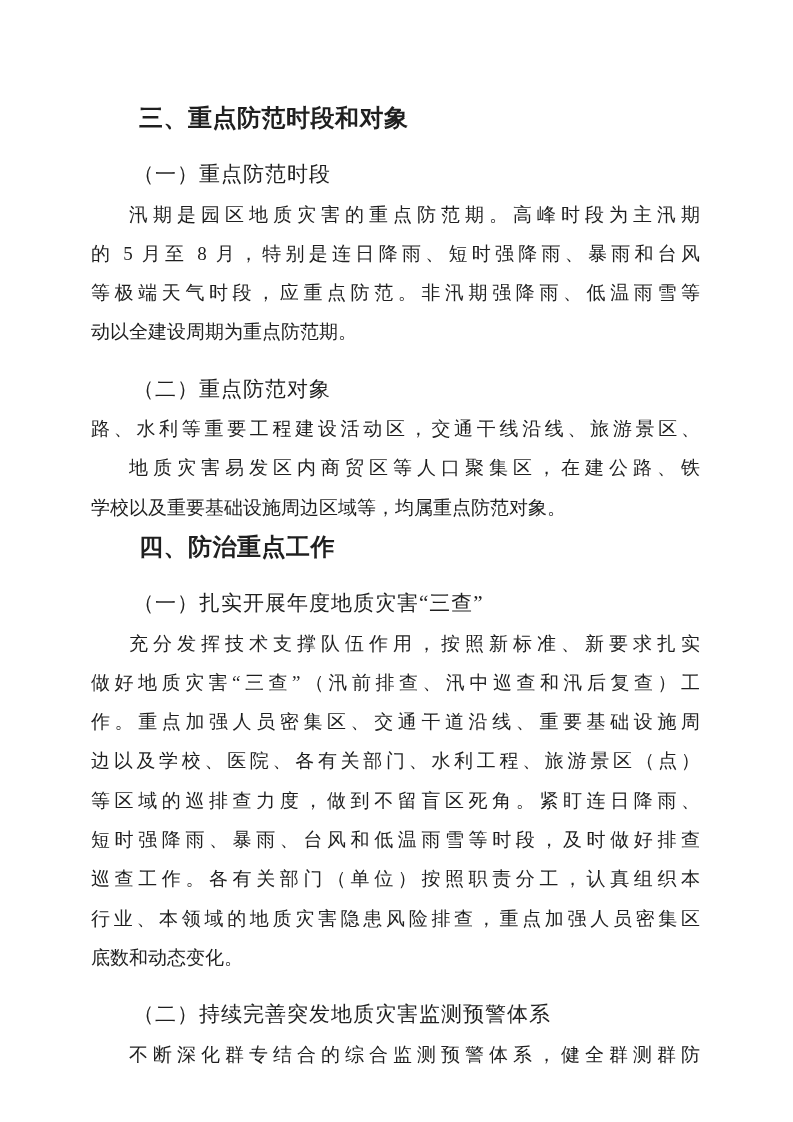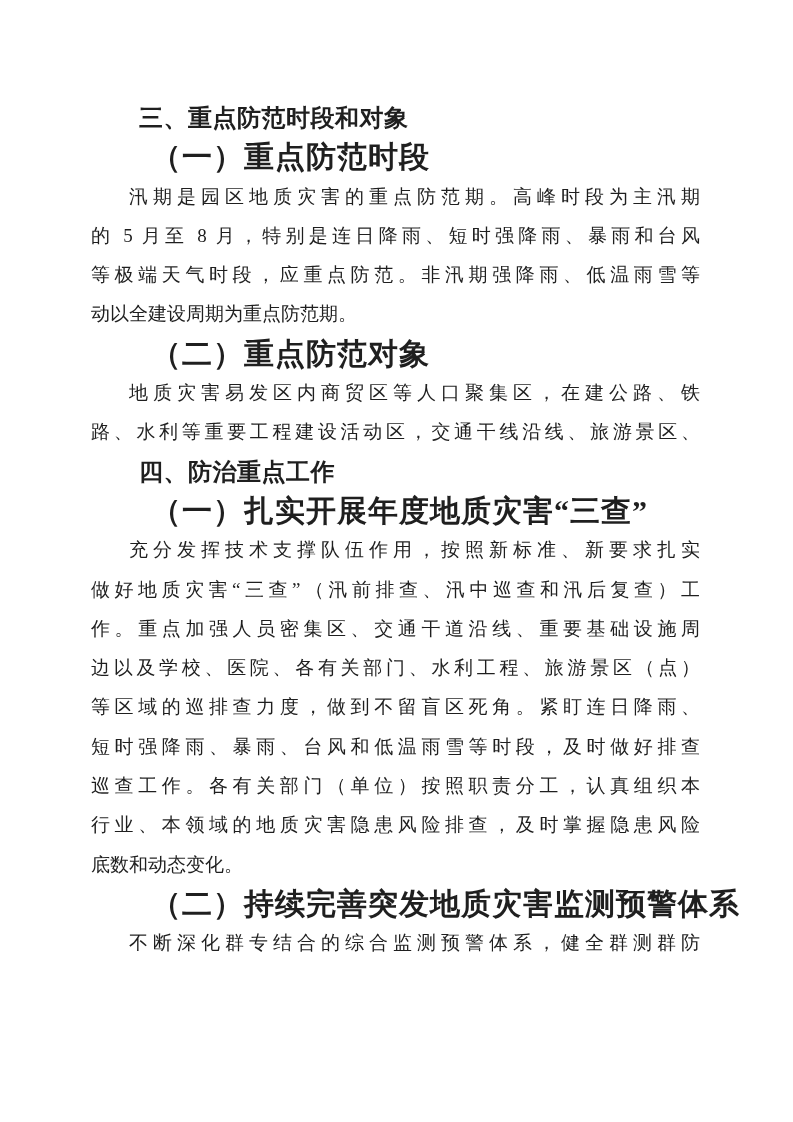--- a/index.html
+++ b/index.html
@@ -43,51 +43,53 @@
     text-indent: 2em;
   }
   .h1 {
     font-family: "Liberation Sans", "DejaVu Sans", sans-serif;
     font-weight: bold;
     font-size: 24px;
     letter-spacing: 0.5px;
   }
   .h2 {
     font-family: "Liberation Serif", "DejaVu Serif", serif;
-    font-weight: bold;
-    font-size: 30px;
+    font-weight: normal;
+    font-size: 21px;
     letter-spacing: 1px;
+    margin-top: 18px;
   }
   .body-line {
     font-family: Liberation Serif, serif;
     font-weight: normal;
     font-size: 19px;
   }
 </style>
 </head>
 <body>
 
 <div class="page">
   <div class="text-block">
     <div class="line h1 indent">三、重点防范时段和对象</div>
     <div class="line h2 indent">（一）重点防范时段</div>
     <div class="line body-line indent justify">汛期是园区地质灾害的重点防范期。高峰时段为主汛期</div>
     <div class="line body-line justify">的 5 月至 8 月，特别是连日降雨、短时强降雨、暴雨和台风</div>
     <div class="line body-line justify">等极端天气时段，应重点防范。非汛期强降雨、低温雨雪等</div>
     <div class="line body-line">动以全建设周期为重点防范期。</div>
     <div class="line h2 indent">（二）重点防范对象</div>
+    <div class="line body-line justify">路、水利等重要工程建设活动区，交通干线沿线、旅游景区、</div>
     <div class="line body-line indent justify">地质灾害易发区内商贸区等人口聚集区，在建公路、铁</div>
-    <div class="line body-line justify">路、水利等重要工程建设活动区，交通干线沿线、旅游景区、</div>
+    <div class="line body-line">学校以及重要基础设施周边区域等，均属重点防范对象。</div>
     <div class="line h1 indent">四、防治重点工作</div>
     <div class="line h2 indent">（一）扎实开展年度地质灾害“三查”</div>
     <div class="line body-line indent justify">充分发挥技术支撑队伍作用，按照新标准、新要求扎实</div>
     <div class="line body-line justify">做好地质灾害“三查”（汛前排查、汛中巡查和汛后复查）工</div>
     <div class="line body-line justify">作。重点加强人员密集区、交通干道沿线、重要基础设施周</div>
     <div class="line body-line justify">边以及学校、医院、各有关部门、水利工程、旅游景区（点）</div>
     <div class="line body-line justify">等区域的巡排查力度，做到不留盲区死角。紧盯连日降雨、</div>
     <div class="line body-line justify">短时强降雨、暴雨、台风和低温雨雪等时段，及时做好排查</div>
     <div class="line body-line justify">巡查工作。各有关部门（单位）按照职责分工，认真组织本</div>
-    <div class="line body-line justify">行业、本领域的地质灾害隐患风险排查，及时掌握隐患风险</div>
+    <div class="line body-line justify">行业、本领域的地质灾害隐患风险排查，重点加强人员密集区</div>
     <div class="line body-line">底数和动态变化。</div>
     <div class="line h2 indent">（二）持续完善突发地质灾害监测预警体系</div>
     <div class="line body-line indent justify">不断深化群专结合的综合监测预警体系，健全群测群防</div>
   </div>
 </div>
 
 </body></html>

